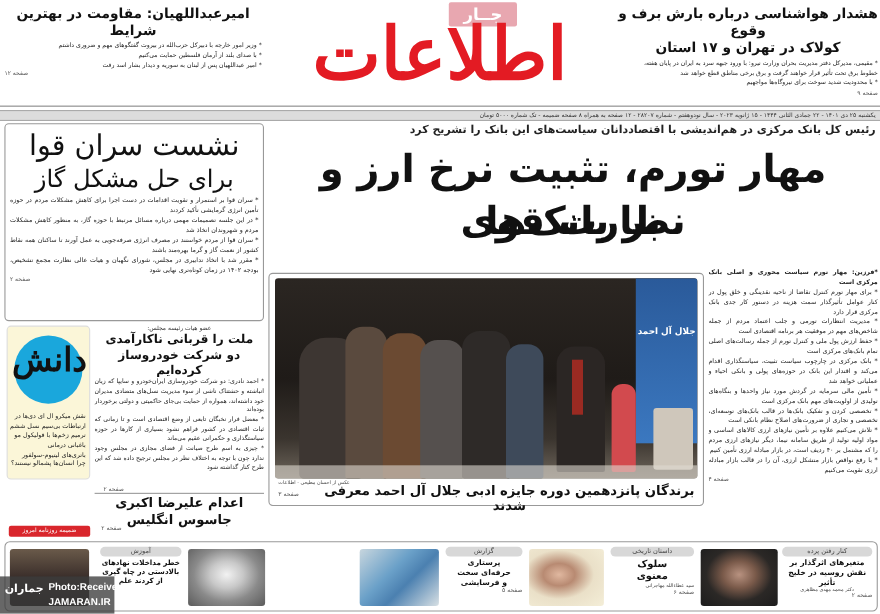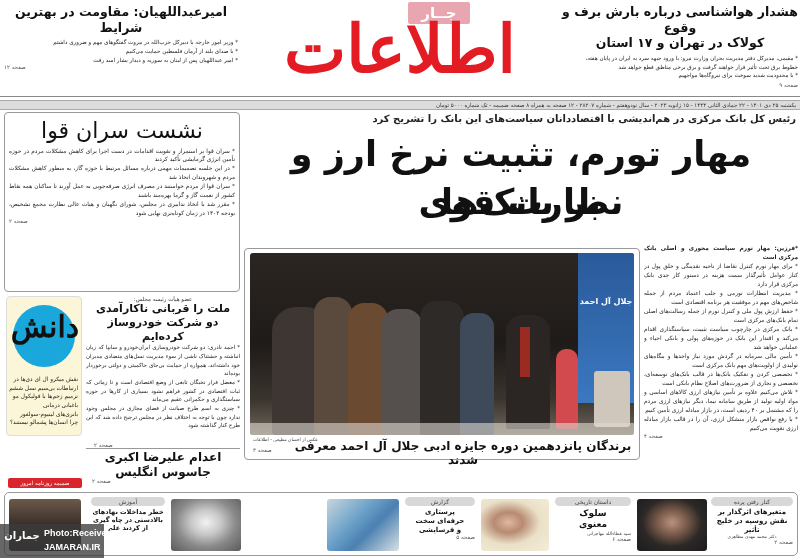--- a/index.html
+++ b/index.html
@@ -80,21 +80,22 @@
     <div class="abs" style="left:270px;top:74px;width:10px;height:50px;background:#9a2a22;"></div>
     <div class="abs" style="left:306px;top:96px;width:22px;height:80px;background:#d24a4e;border-radius:10px 10px 2px 2px;"></div>
     <div class="abs" style="left:0;top:170px;width:384px;height:12px;background:#ddd8d0;opacity:.6;"></div>
   </div>
   <div class="abs" style="left:8px;top:188px;font-size:4.5px;color:#444;direction:rtl;">عکس از احسان مطیعی - اطلاعات</div>
   <div class="abs" style="right:6px;top:190px;width:340px;text-align:center;font-size:12px;font-weight:bold;">برندگان پانزدهمین دوره جایزه ادبی جلال آل احمد معرفی شدند</div>
   <div class="abs pg" style="left:8px;top:198px;">صفحه ۳</div>
 </div>
 
 <div class="abs box" style="left:4px;top:112px;width:236px;height:180px;border-radius:4px;">
-  <div class="hl" style="font-size:22px;margin-top:4px;font-weight:normal;">نشست سران قوا</div>
+  <div class="hl" style="font-size:26px;margin-top:4px;font-weight:normal;">نشست سران قوا</div>
+  <div class="hl" style="font-size:22px;font-weight:normal;">برای حل مشکل گاز</div>
   <div style="padding:2px 4px;">
     <div class="small" style="font-size:5.8px;">* سران قوا بر استمرار و تقویت اقدامات در دست اجرا برای کاهش مشکلات مردم در حوزه تأمین انرژی گرمایشی تأکید کردند</div>
     <div class="small" style="font-size:5.8px;">* در این جلسه تصمیمات مهمی درباره مسائل مرتبط با حوزه گاز، به منظور کاهش مشکلات مردم و شهروندان اتخاذ شد</div>
     <div class="small" style="font-size:5.8px;">* سران قوا از مردم خواستند در مصرف انرژی صرفه‌جویی به عمل آورند تا ساکنان همه نقاط کشور از نعمت گاز و گرما بهره‌مند باشند</div>
     <div class="small" style="font-size:5.8px;">* مقرر شد با اتخاذ تدابیری در مجلس، شورای نگهبان و هیات عالی نظارت مجمع تشخیص، بودجه ۱۴۰۲ در زمان کوتاه‌تری نهایی شود</div>
     <div class="pg" style="text-align:left;">صفحه ۲</div>
   </div>
 </div>
 
 <div class="abs" style="left:6px;top:296px;width:76px;height:140px;background:#fbf6d8;border:1px solid #ddd;border-radius:4px;overflow:hidden;">

